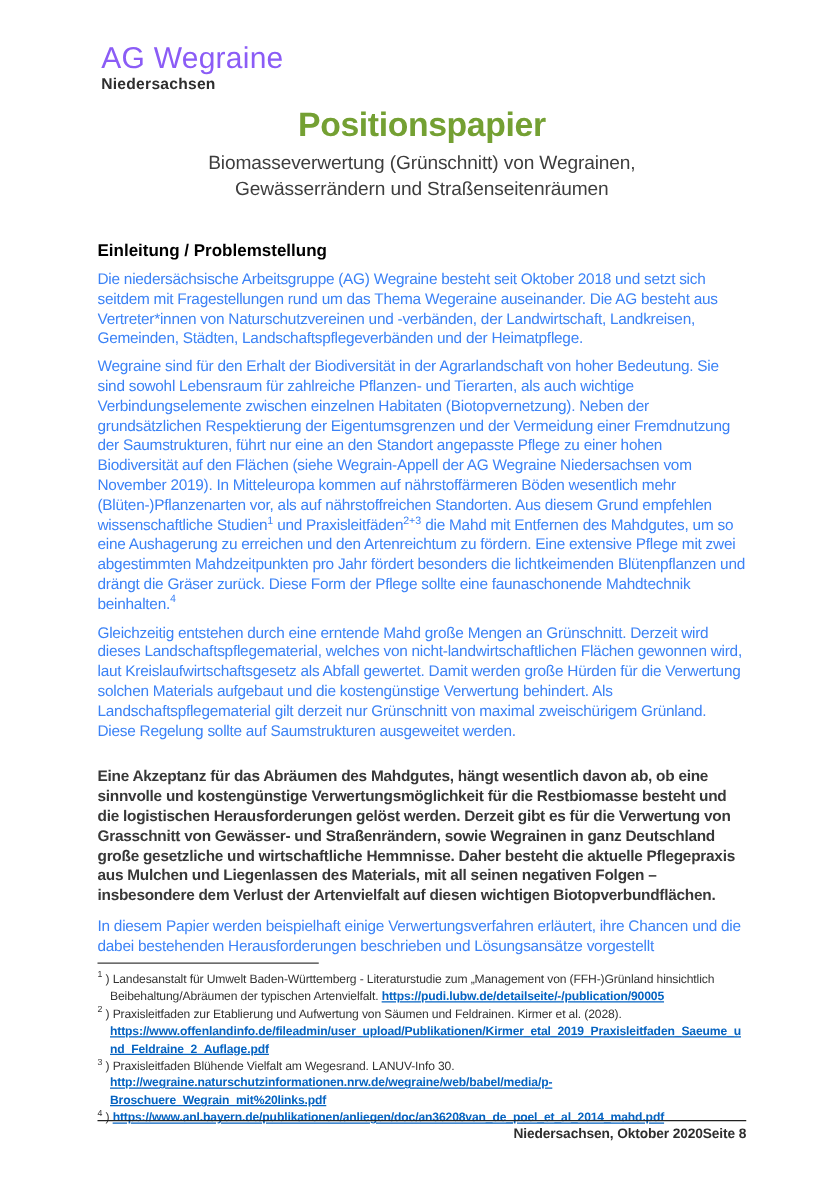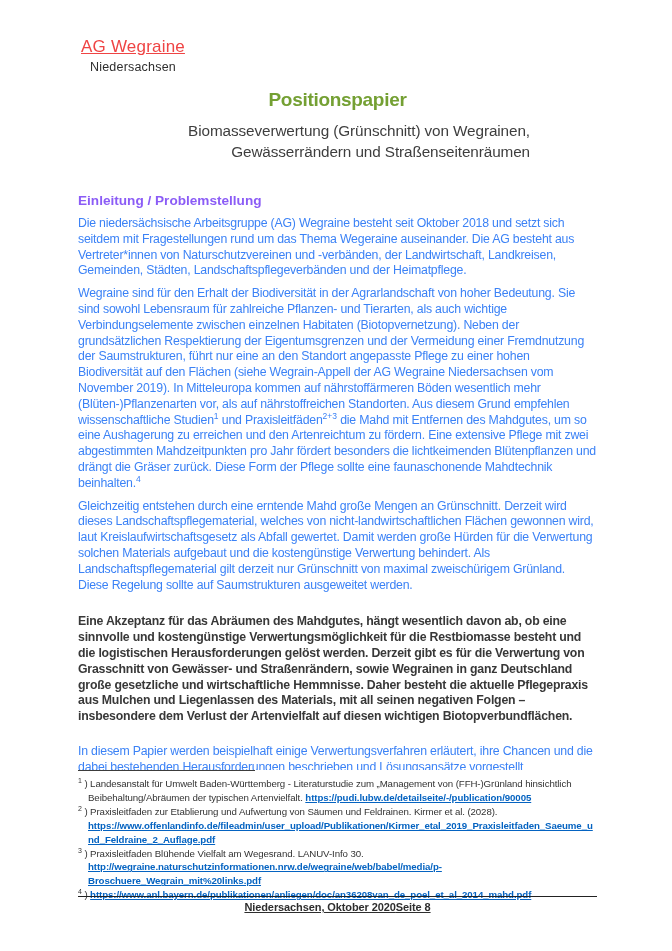--- a/index.html
+++ b/index.html
@@ -10,67 +10,67 @@
     background: #ffffff;
     box-sizing: border-box;
     padding: 34px 75px 0 78px;
     font-family: "Liberation Sans", sans-serif;
     overflow: hidden;
   }
   .content { height: 736px; overflow: hidden; }
 
   .brand { margin-left: 3px; width: max-content; }
   .brand-name {
-    font-size: 17px; line-height: 26px;
-    color: #ef4444; letter-spacing: 0.2px; text-decoration: underline;
+    font-size: 24px; line-height: 26px;
+    color: #8b5cf6; letter-spacing: 0.2px;
   }
   .brand-region {
-    font-size: 12.5px; font-weight: 400; line-height: 15px;
-    text-align: center; color: #2e2e2e; letter-spacing: 0.2px;
+    font-size: 12.5px; font-weight: 700; line-height: 15px;
+    text-align: left; color: #2e2e2e; letter-spacing: 0.2px;
   }
 
   .doc-title {
     margin: 12px 0 0; text-align: center;
-    font-size: 19px; line-height: 26px; font-weight: 700;
+    font-size: 27px; line-height: 26px; font-weight: 700;
     color: #74a033; letter-spacing: -0.3px;
   }
   .doc-subtitle {
-    margin: 7px auto 0; width: 385px; text-align: right;
+    margin: 7px auto 0; width: 385px; text-align: center;
     font-size: 15.3px; line-height: 21px; color: #3e3e3e;
     font-weight: 400; letter-spacing: -0.1px;
   }
 
   .section-heading {
     margin: 30px 0 7px;
     font-size: 13.6px; line-height: 17px; font-weight: 700;
-    color: #8b5cf6;
+    color: #000000;
   }
 
   .body-para {
     margin: 0 0 7px;
     font-size: 12.3px; line-height: 15.8px;
     letter-spacing: -0.2px; color: #3b82f6;
   }
-  .bold-para { font-weight: 700; margin-top: 21px; margin-bottom: 19px; color: #383838; }
+  .bold-para { font-weight: 700; margin-top: 21px; margin-bottom: 9px; color: #383838; }
   .fn-ref { font-size: 8.5px; line-height: 0; vertical-align: super; letter-spacing: 0; }
 
   .footnote-section { position: absolute; left: 78px; right: 75px; top: 770px; }
   .footnote-sep { width: 177px; border-top: 1.5px solid #3c3c3c; margin-bottom: 6px; }
   .footnote {
     font-size: 9.7px; line-height: 13.9px; color: #333333;
     padding-left: 10px; text-indent: -10px; letter-spacing: -0.1px;
   }
   .footnote .fn-marker { font-size: 7px; line-height: 0; vertical-align: super; }
   .footnote a { color: #0563c1; text-decoration: underline; overflow-wrap: break-word; cursor: pointer; font-weight: bold; }
 
   .footer-rule { position: absolute; left: 78px; right: 75px; top: 896px; border-top: 1.8px solid #222222; }
   .page-footer {
     position: absolute; left: 78px; right: 75px; top: 901px;
-    display: flex; justify-content: center;
-    font-size: 11px; font-weight: 700; color: #2e2e2e; letter-spacing: -0.1px; text-decoration: underline;
+    display: flex; justify-content: flex-end;
+    font-size: 11px; font-weight: 700; color: #2e2e2e; letter-spacing: -0.1px;
   }
 </style>
 </head>
 <body>
 
 <div class="page">
   <div class="content">
 
     <header class="brand">
       <div class="brand-name">AG Wegraine</div>

